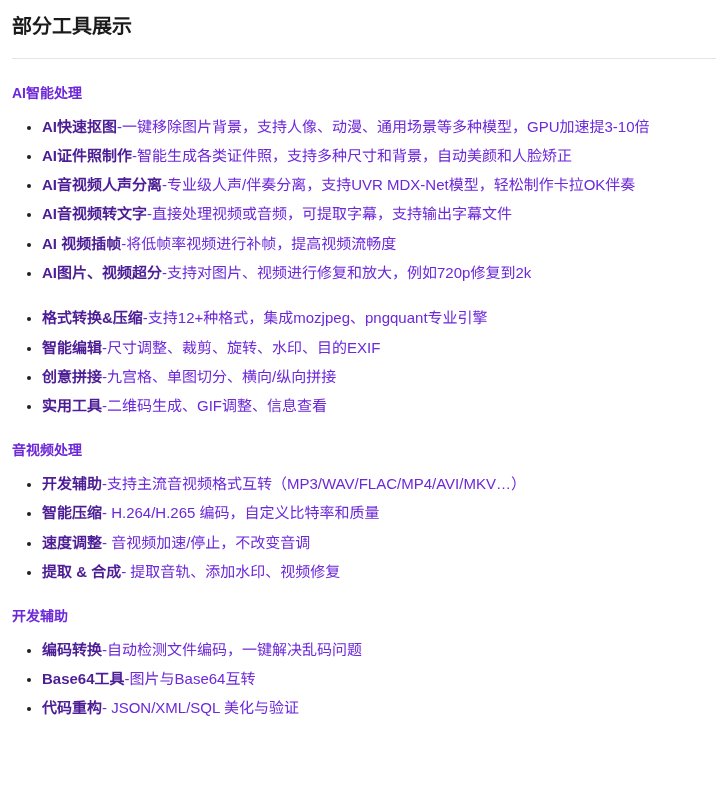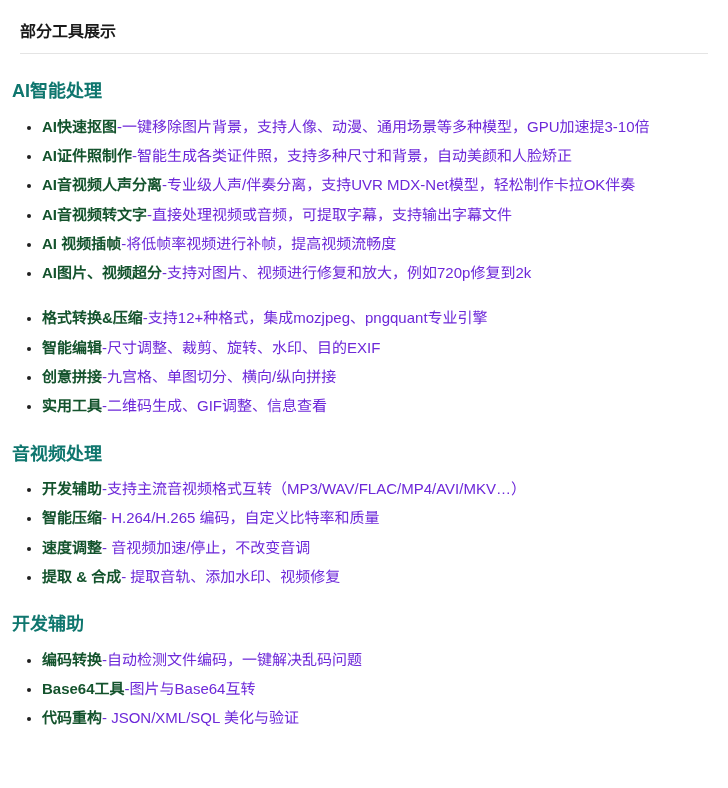--- a/index.html
+++ b/index.html
@@ -10,53 +10,53 @@
     font-family: "Liberation Sans", "DejaVu Sans", sans-serif;
   }
   .page {
     width: 728px;
     min-height: 788px;
     box-sizing: border-box;
     padding: 12px 12px 30px 12px;
     background: #ffffff;
   }
   h1.doc-title {
-    font-size: 16px;
+    font-size: 20px;
     font-weight: 700;
     color: #1a1a1a;
-    margin: 8px;
-    padding: 2px 0 12px 0;
+    margin: 0;
+    padding: 2px 0 20px 0;
     border-bottom: 1px solid #e4e4e4;
     line-height: 1.2;
   }
   h2.section-heading {
-    font-size: 18px;
+    font-size: 14px;
     font-weight: 700;
-    color: #0f766e;
+    color: #6d28d9;
     margin: 26px 0 13px 0;
     line-height: 1.25;
   }
   ul.tool-list {
     margin: 0 0 24px 0;
     padding: 0 0 0 30px;
     list-style: disc;
   }
   ul.tool-list li {
     font-size: 15px;
     line-height: 1.42;
     margin: 8px 0;
     color: #2b2b2b;
   }
   ul.tool-list li::marker {
     color: #1f1f1f;
     font-size: 13px;
   }
   .item-term {
     font-weight: 700;
-    color: #14532d;
+    color: #4c1d95;
   }
   .item-desc {
     font-weight: 400;
     color: #6d28d9;
   }
 </style>
 </head>
 <body>
 
 <main class="page">

